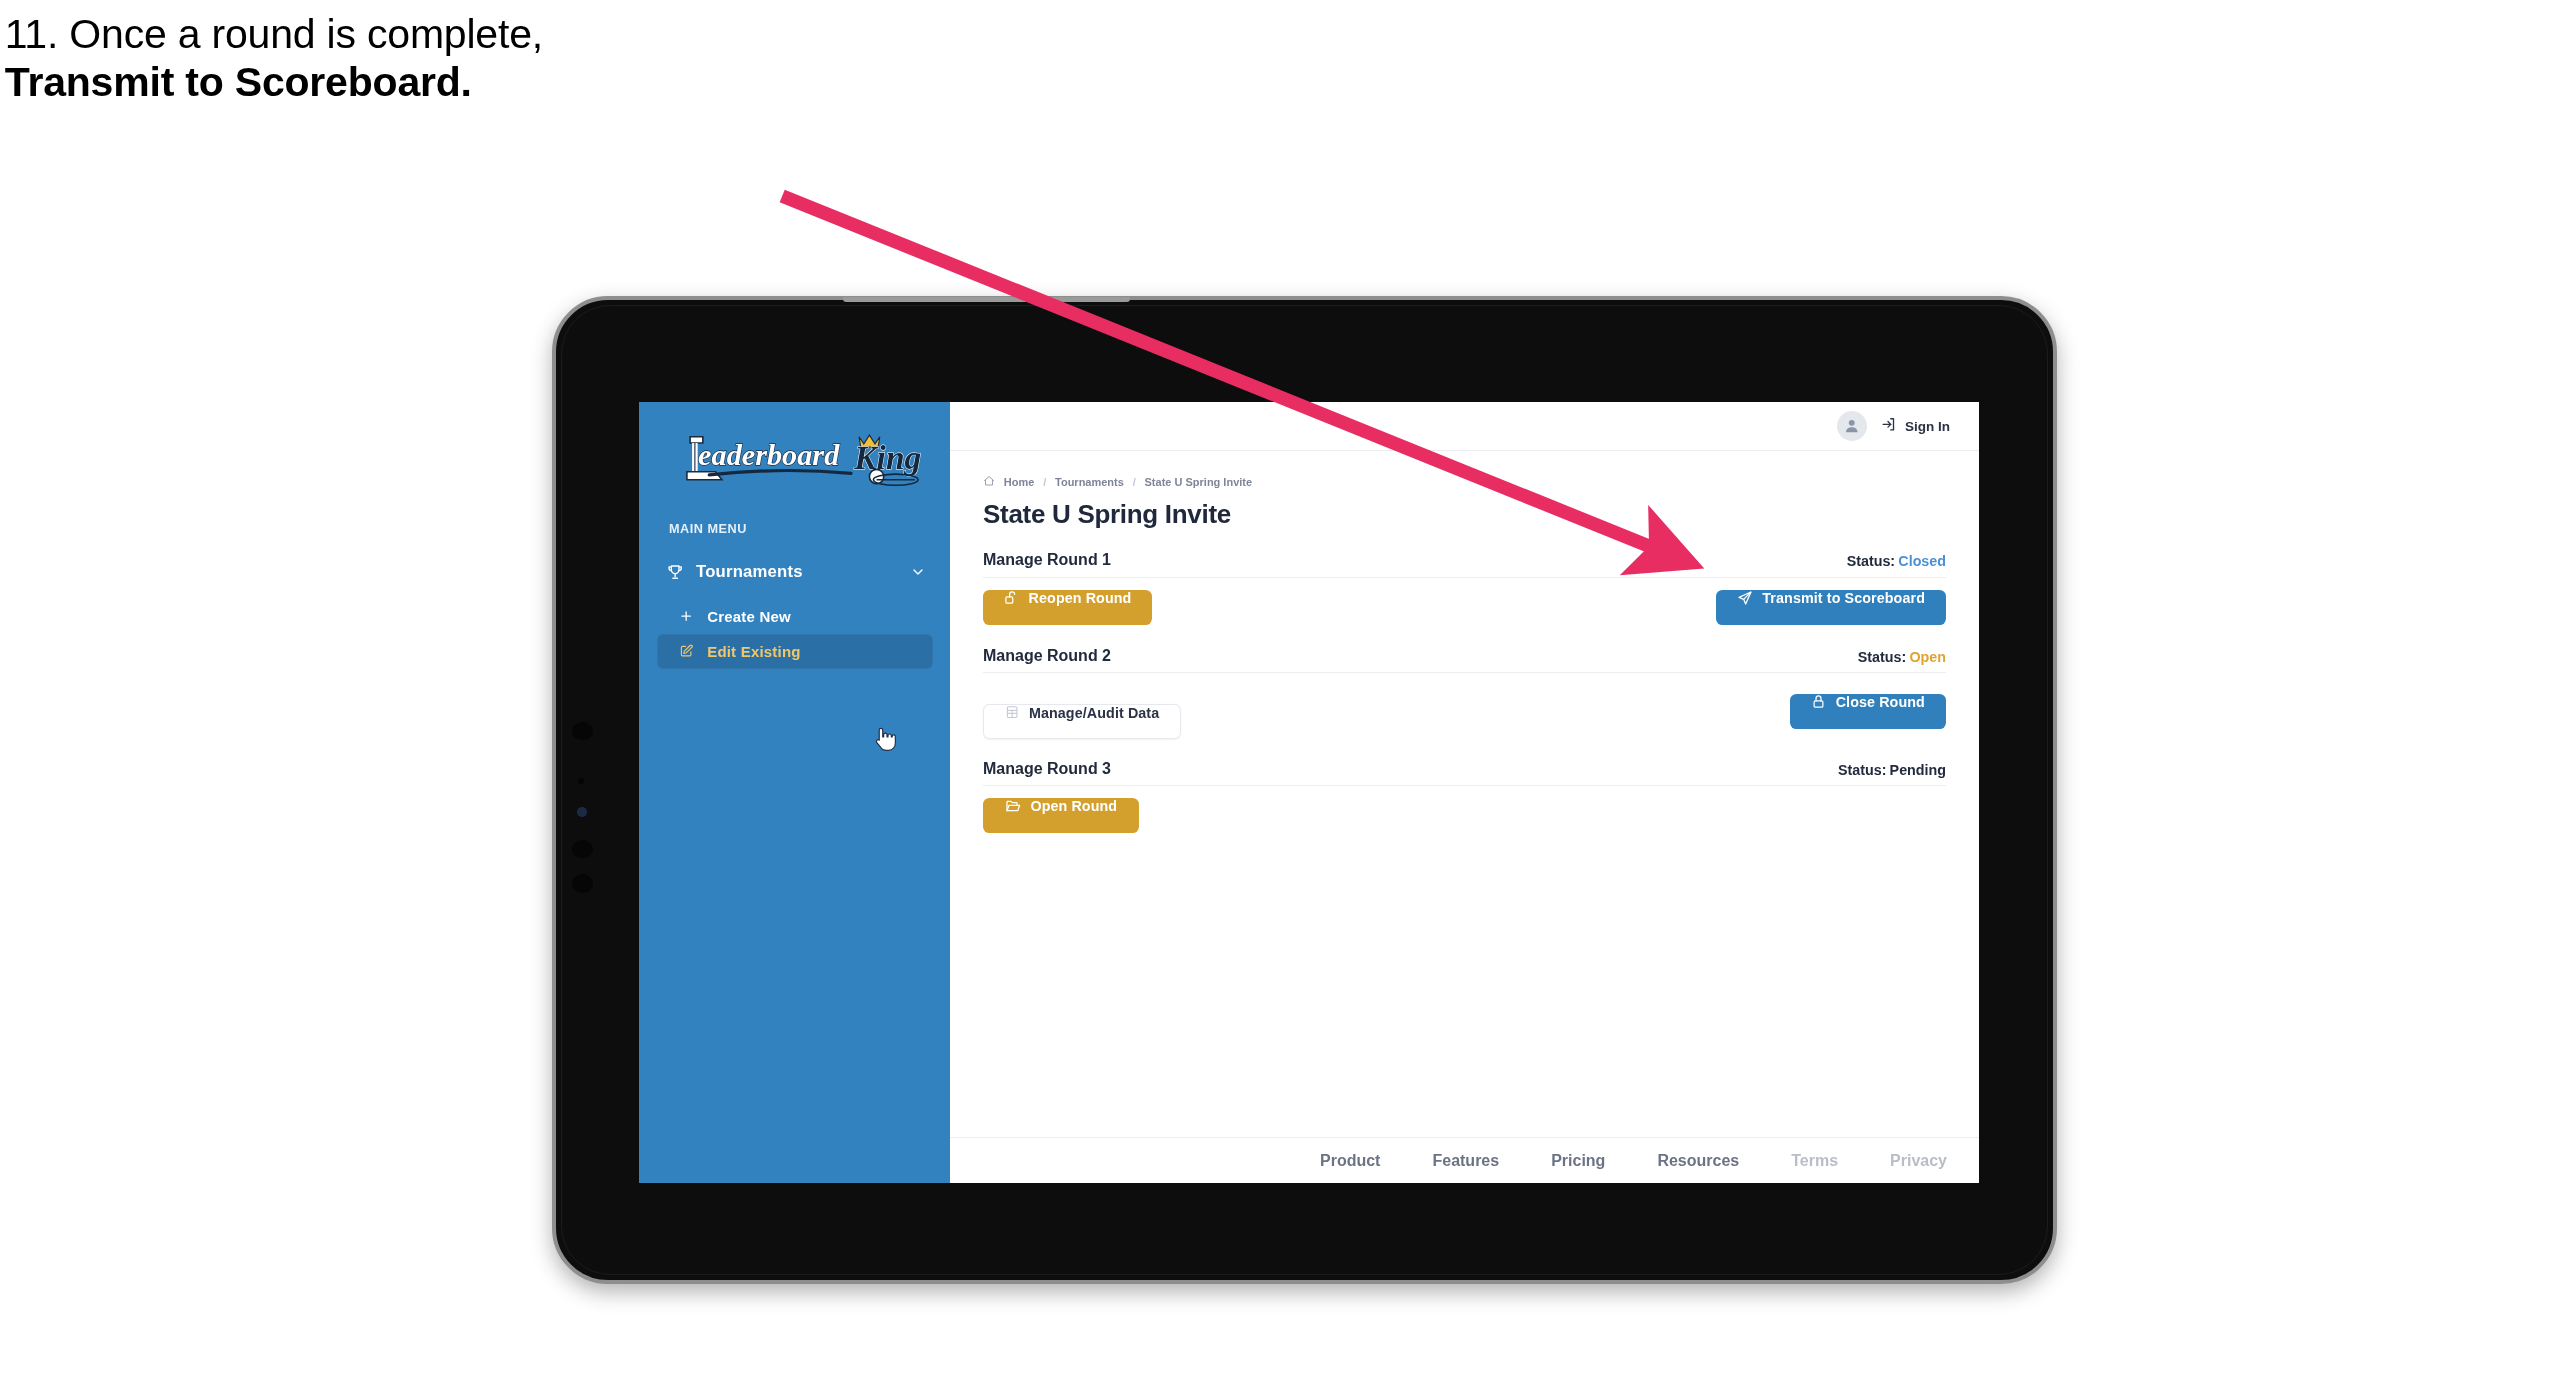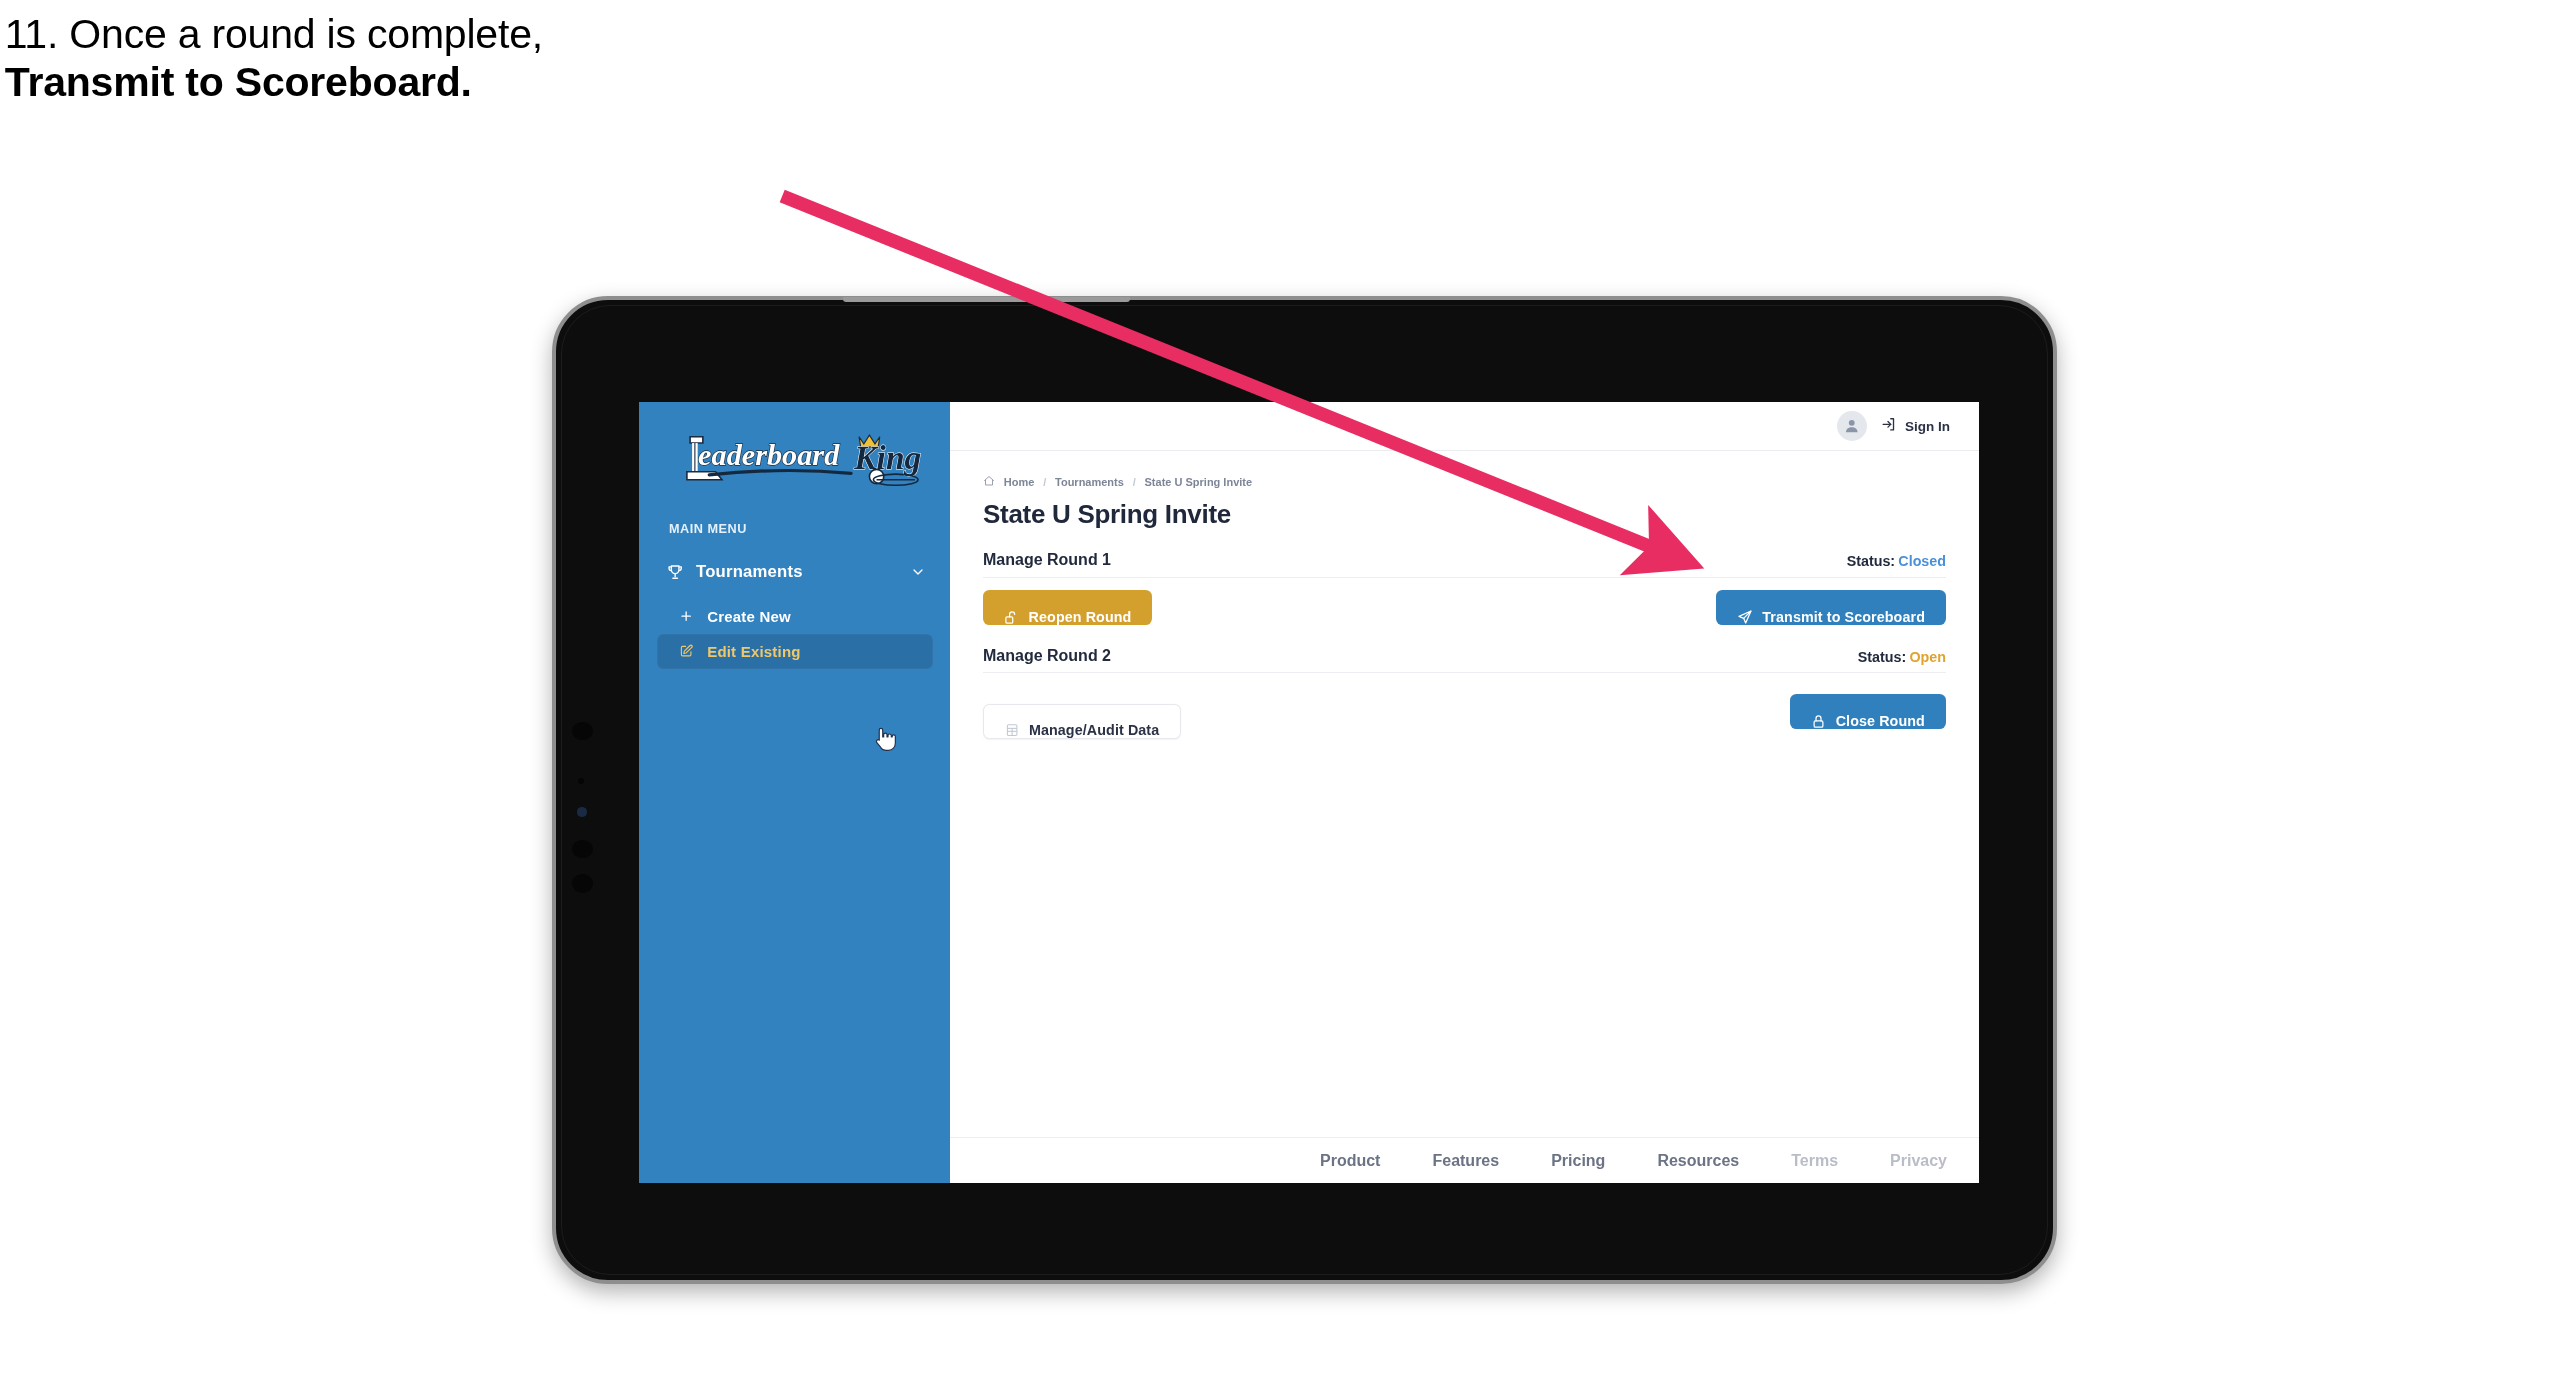--- a/index.html
+++ b/index.html
@@ -176,21 +176,21 @@
   .round-title { font-size: 16px; font-weight: 800; color:#222a3d; }
   .round-status { font-size: 14.3px; font-weight: 800; color:#222a3d; }
   .round-status .sv { margin-left: 3.2px; }
   .round-actions {
     margin-top: 11px;
     display:flex; align-items:center; justify-content:space-between;
     min-height: 37px;
   }
 
   .btn {
-    display:inline-flex; align-items:flex-end; justify-content:center;
+    display:inline-flex; align-items:flex-start; justify-content:center;
     gap: 9.6px;
     height: 35px;
     border-radius: 6.4px;
     padding: 0 21px;
     font-size: 14.3px;
     font-weight: 700;
     cursor: pointer;
     border: none;
     white-space: nowrap;
     letter-spacing: 0.1px;
@@ -414,20 +414,39 @@
                   <svg width="15" height="15" viewBox="0 0 24 24" fill="none" stroke="#ffffff" stroke-width="2" stroke-linecap="round" stroke-linejoin="round">
                     <rect x="5" y="11" width="14" height="10" rx="2"></rect>
                     <path d="M8 11V7a4 4 0 0 1 8 0v4"></path>
                   </svg>
                 </span>
                 <span>Close Round</span>
               </button>
             </div>
           </div>
 
+          <div class="round-block">
+            <div class="round-head">
+              <div class="round-title">Manage Round 3</div>
+              <div class="round-status">
+                <span>Status:</span><span class="sv" id="st3" style="color: rgb(34, 42, 61);">Pending</span>
+              </div>
+            </div>
+            <div class="round-actions">
+              <button class="btn btn-gold">
+                <span class="bi">
+                  <svg width="16" height="16" viewBox="0 0 24 24" fill="none" stroke="#ffffff" stroke-width="1.9" stroke-linejoin="round" stroke-linecap="round">
+                    <path d="M3 19V6a1 1 0 0 1 1-1h5l2 2h6a1 1 0 0 1 1 1v2"></path>
+                    <path d="M3 19l3-8h16l-3 8z"></path>
+                  </svg>
+                </span>
+                <span>Open Round</span>
+              </button>
+            </div>
+          </div>
 
         </div>
 
         <div class="footer">
           <a>Product</a>
           <a>Features</a>
           <a>Pricing</a>
           <a>Resources</a>
           <a class="muted">Terms</a>
           <a class="muted">Privacy</a>

